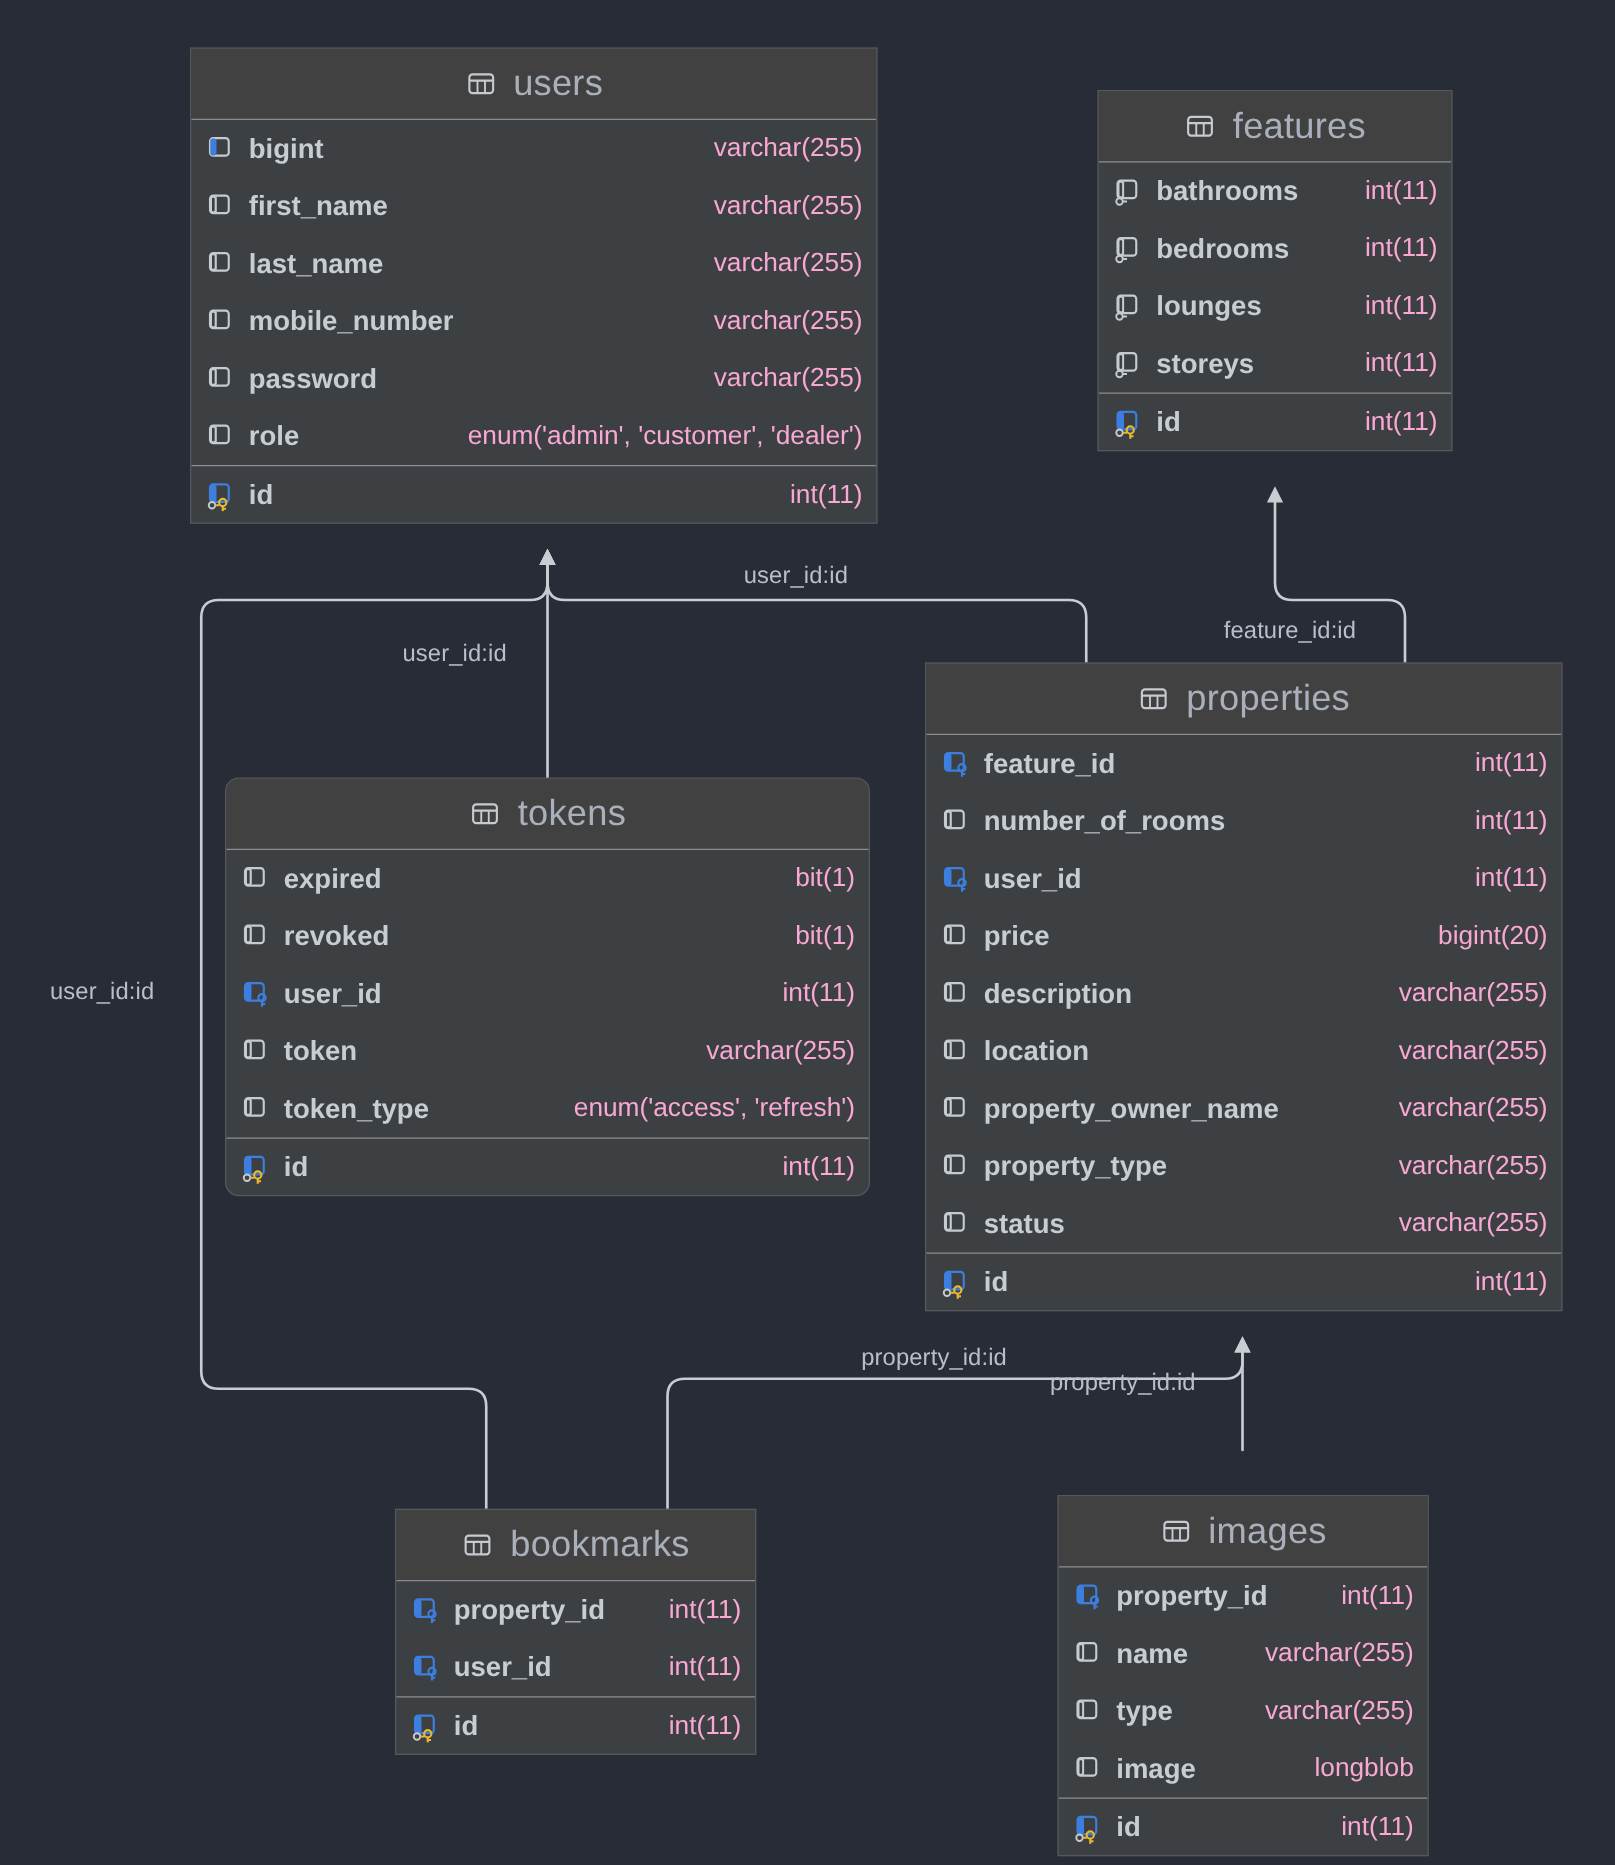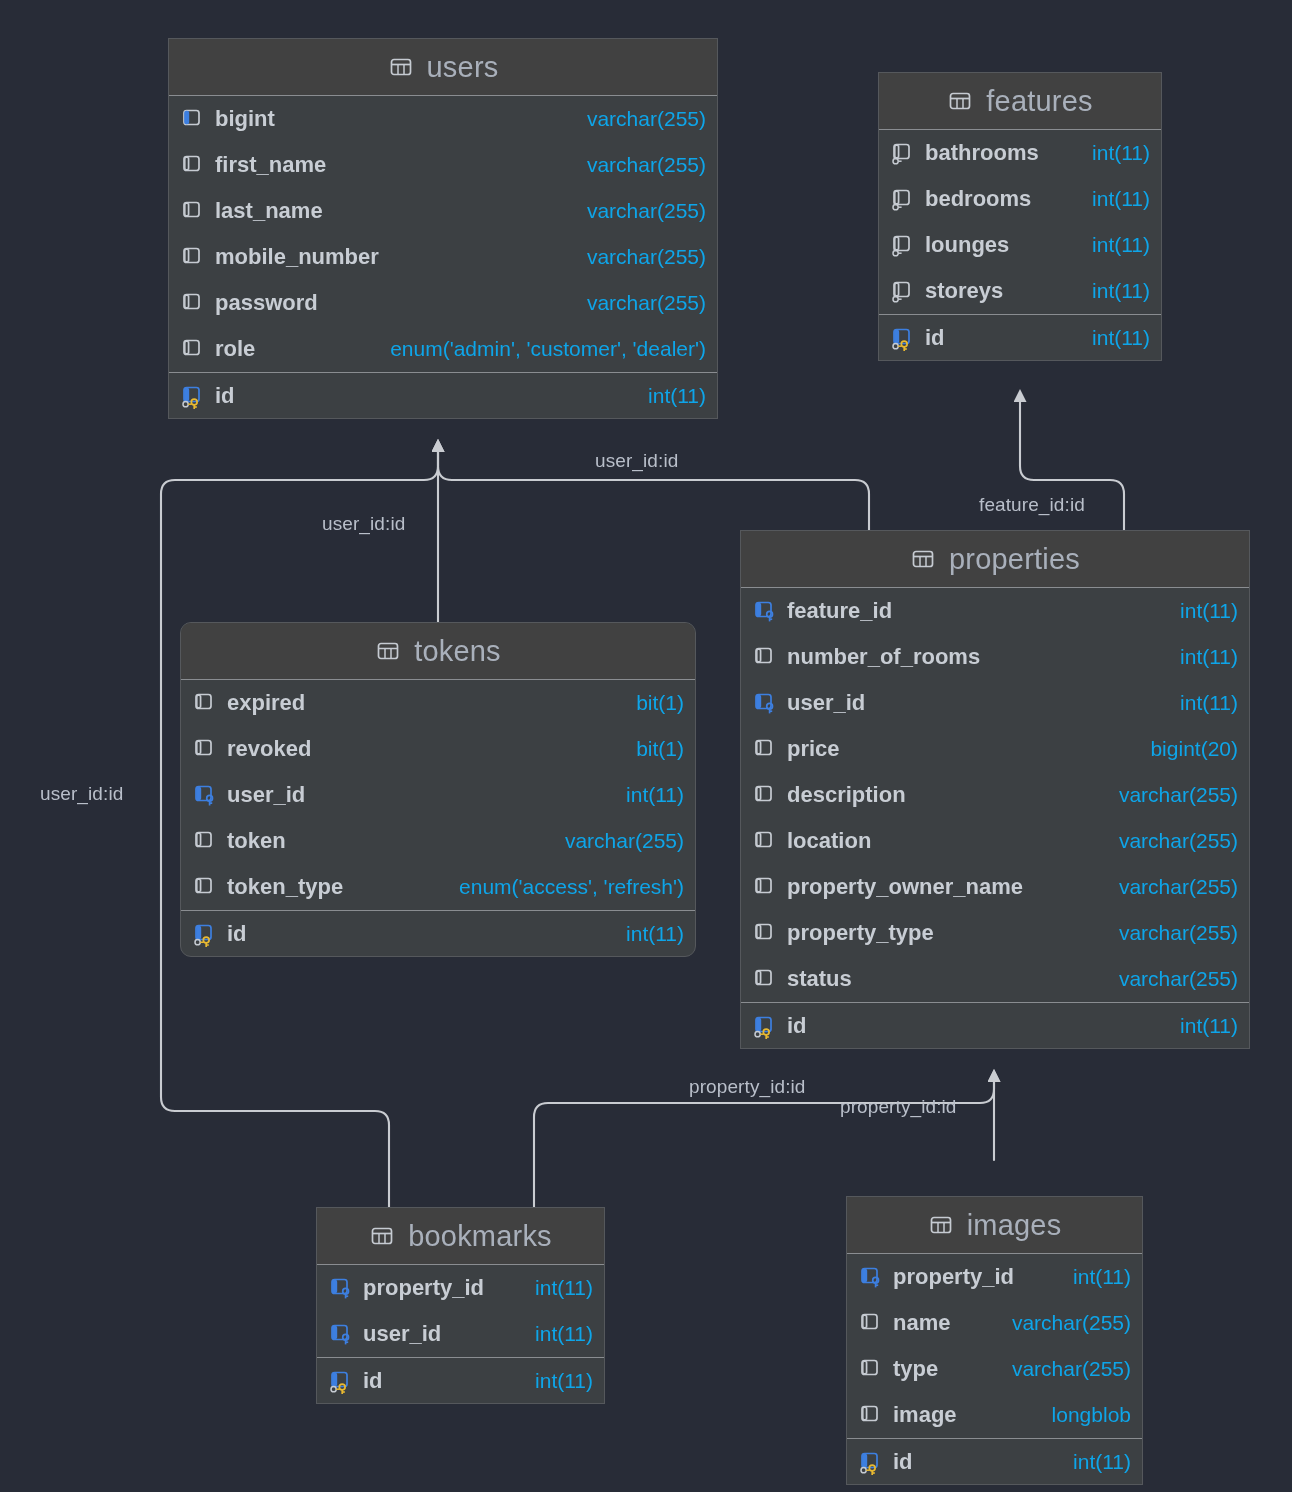--- a/index.html
+++ b/index.html
@@ -77,21 +77,21 @@
   }
   .col-name {
     color: #c8cdd4;
     font-size: 22px;
     font-weight: bold;
     white-space: nowrap;
     overflow: hidden;
     font-family: "Liberation Sans", sans-serif;
   }
   .col-type {
-    color: #0ea5e9;
+    color: #f9a8d4;
     font-size: 21px;
     white-space: nowrap;
     margin-left: auto;
     font-family: "Liberation Sans", sans-serif;
     text-align: right;
   }
   .row.tight .col-type { margin-left: 4px; }
   .row.tight { justify-content: flex-start; }
   .row.tight .spacer { flex: 1 1 auto; min-width: 0; }
   
@@ -124,21 +124,21 @@
     </g>
   </svg>
 
   <div class="edge-label" style="left:322px; top:513px;">user_id:id</div>
   <div class="edge-label" style="left:595px; top:450px;">user_id:id</div>
   <div class="edge-label" style="left:40px;  top:783px;">user_id:id</div>
   <div class="edge-label" style="left:979px; top:494px;">feature_id:id</div>
   <div class="edge-label" style="left:689px; top:1076px;">property_id:id</div>
   <div class="edge-label" style="left:840px; top:1096px;">property_id:id</div>
 
-<div class="tbl" style="left: 168px; top: 38px; width: 550px;">
+<div class="tbl" style="left: 152px; top: 38px; width: 550px;">
       <div class="tbl-head">
         <svg width="26" height="26" viewBox="0 0 26 26" class="icn">
           <rect x="3.5" y="5.5" width="19" height="15" rx="2.5" fill="none" stroke="#c6cbd2" stroke-width="1.7"></rect>
           <line x1="3.5" y1="10.5" x2="22.5" y2="10.5" stroke="#c6cbd2" stroke-width="1.7"></line>
           <line x1="10" y1="10.5" x2="10" y2="20.5" stroke="#c6cbd2" stroke-width="1.5"></line>
           <line x1="16" y1="10.5" x2="16" y2="20.5" stroke="#c6cbd2" stroke-width="1.5"></line>
         </svg>
         <span class="tbl-title">users</span>
       </div>
       <div class="tbl-body">

